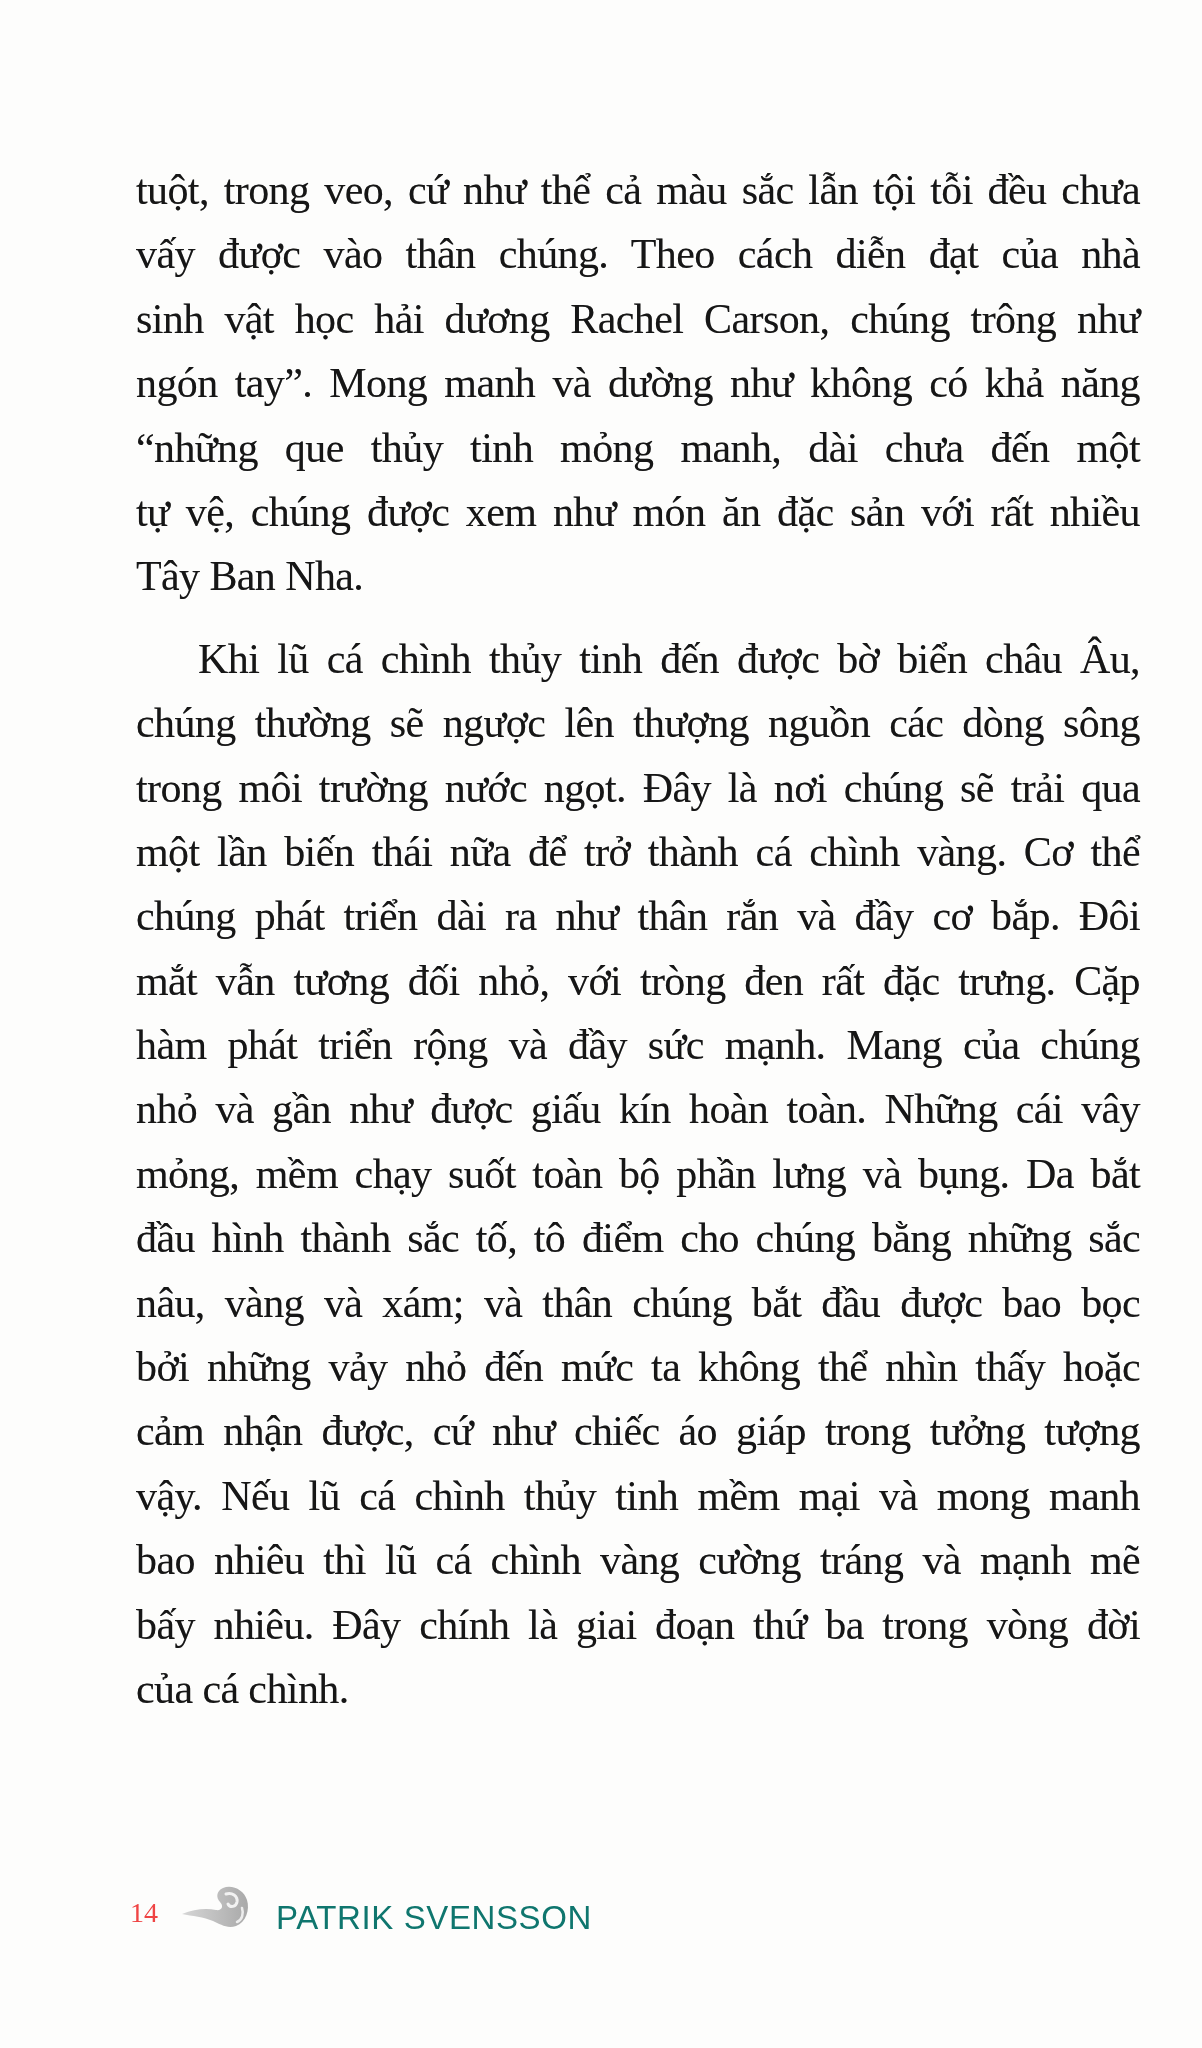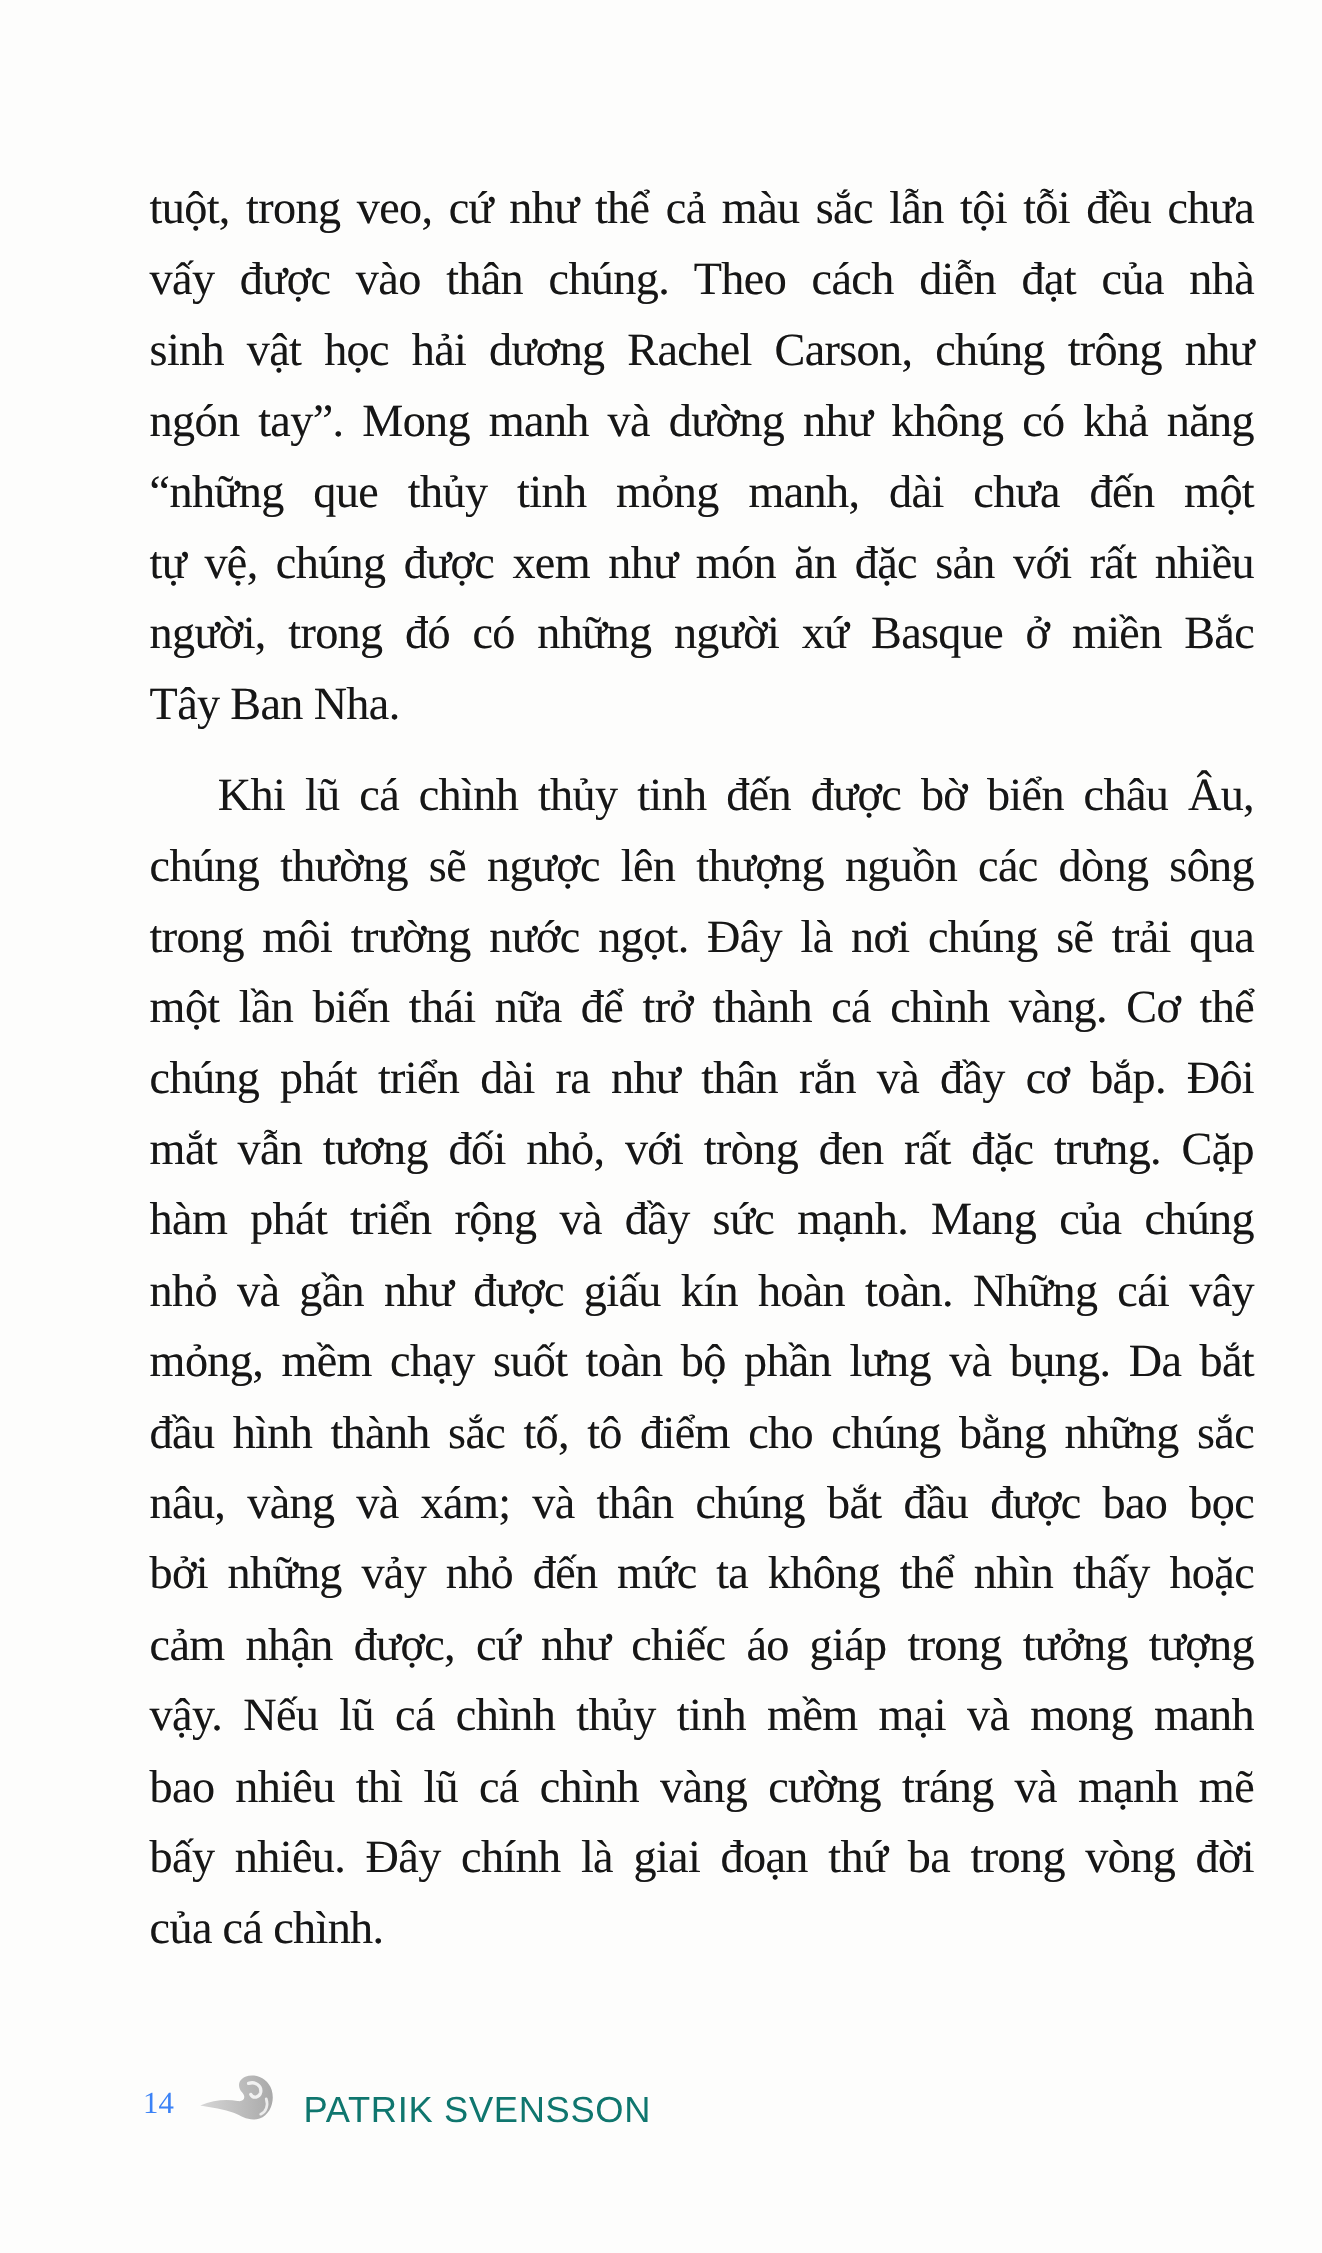--- a/index.html
+++ b/index.html
@@ -60,21 +60,21 @@
     height: 60px;
     width: 700px;
   }
   .page-number {
     position: absolute;
     left: 0;
     top: 18px;
     font-family: "Liberation Serif", serif;
     font-size: 28px;
     line-height: 30px;
-    color: #3b82f6;
+    color: #ef4444;
   }
   .swirl-icon {
     position: absolute;
     left: 50px;
     top: 2px;
     width: 74px;
     height: 48px;
   }
   .author-name {
     position: absolute;
@@ -94,21 +94,20 @@
 
   <div class="body-text">
 
     <p class="paragraph">
       <span class="line">tuột, trong veo, cứ như thể cả màu sắc lẫn tội tỗi đều chưa</span>
       <span class="line">vấy được vào thân chúng. Theo cách diễn đạt của nhà</span>
       <span class="line">sinh vật học hải dương Rachel Carson, chúng trông như</span>
       <span class="line">ngón tay”. Mong manh và dường như không có khả năng</span>
       <span class="line">“những que thủy tinh mỏng manh, dài chưa đến một</span>
       <span class="line">tự vệ, chúng được xem như món ăn đặc sản với rất nhiều</span>
-      <span class="line">người, trong đó có những người xứ Basque ở miền Bắc</span>
       <span class="line last">Tây Ban Nha.</span>
     </p>
 
     <p class="paragraph">
       <span class="line indent">Khi lũ cá chình thủy tinh đến được bờ biển châu Âu,</span>
       <span class="line">chúng thường sẽ ngược lên thượng nguồn các dòng sông</span>
       <span class="line">trong môi trường nước ngọt. Đây là nơi chúng sẽ trải qua</span>
       <span class="line">một lần biến thái nữa để trở thành cá chình vàng. Cơ thể</span>
       <span class="line">chúng phát triển dài ra như thân rắn và đầy cơ bắp. Đôi</span>
       <span class="line">mắt vẫn tương đối nhỏ, với tròng đen rất đặc trưng. Cặp</span>

